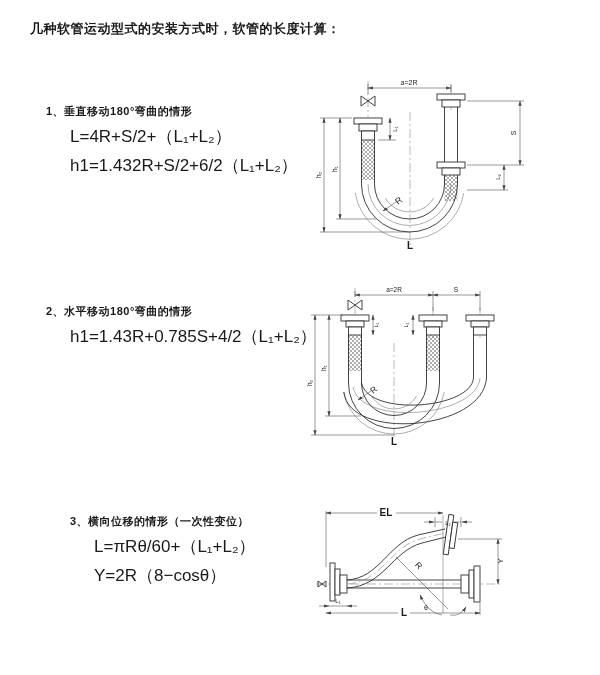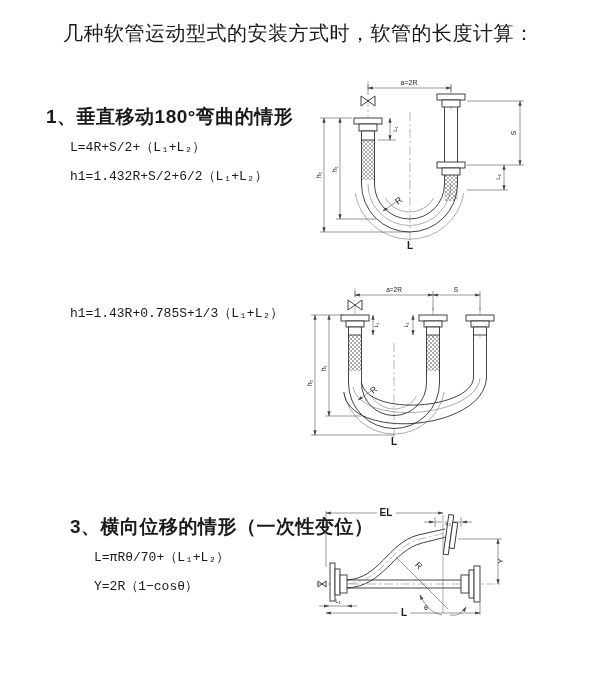--- a/index.html
+++ b/index.html
@@ -2,30 +2,30 @@
 <html><head>
 <meta charset="utf-8">
 <style>
   html,body{margin:0;padding:0;}
   body{
     width:600px;height:675px;background:#ffffff;position:relative;
     font-family:"Liberation Sans","DejaVu Sans",sans-serif;color:#1a1a1a;
     overflow:hidden;
   }
   .page-title{
-    position:absolute;left:30px;top:20px;font-size:20px;font-weight:normal;
-    letter-spacing:0.5px;white-space:pre;margin-left:33px;
+    position:absolute;left:30px;top:20px;font-size:13px;font-weight:bold;
+    letter-spacing:0.5px;white-space:pre;
   }
   .section{position:absolute;left:46px;}
   .sec1{top:104px;}
   .sec2{top:304px;}
   .sec3{top:514px;margin-left:24px;}
-  .sec-heading{font-size:19px;font-weight:bold;letter-spacing:0.5px;margin:0 0 8px 0;}
-  .formula{font-size:13px;font-weight:500;margin:0 0 10px 0;padding-left:24px;
-    line-height:19px;white-space:pre;font-family:Liberation Mono, monospace;}
+  .sec-heading{font-size:11px;font-weight:bold;letter-spacing:0.5px;margin:0 0 8px 0;}
+  .formula{font-size:17px;font-weight:500;margin:0 0 10px 0;padding-left:24px;
+    line-height:19px;white-space:pre;}
   .diagram{position:absolute;}
   .d1{left:306px;top:72px;}
   .d2{left:303px;top:283px;}
   .d3{left:298px;top:503px;}
   svg text{fill:#1c1c1c;font-family:"Liberation Sans","DejaVu Sans",sans-serif;}
   .obj{stroke:#2f2f2f;stroke-width:0.9;fill:none;}
   .objf{stroke:#2f2f2f;stroke-width:0.9;fill:#ffffff;}
   .thin{stroke:#6a6a6a;stroke-width:0.55;fill:none;}
   .dim{stroke:#555555;stroke-width:0.6;fill:none;}
   .cl{stroke:#8a8a8a;stroke-width:0.6;fill:none;stroke-dasharray:9 3 2 3;}
@@ -38,27 +38,28 @@
 
   <div class="page-title">几种软管运动型式的安装方式时，软管的长度计算：</div>
 
   <div class="section sec1">
     <p class="sec-heading">1、垂直移动180°弯曲的情形</p>
     <p class="formula">L=4R+S/2+（L₁+L₂）</p>
     <p class="formula">h1=1.432R+S/2+6/2（L₁+L₂）</p>
   </div>
 
   <div class="section sec2">
-    <p class="formula">h1=1.43R+0.785S+1/3（L₁+L₂）</p>
+    <p class="sec-heading">2、水平移动180°弯曲的情形</p>
+    <p class="formula">h1=1.43R+0.785S+4/2（L₁+L₂）</p>
   </div>
 
   <div class="section sec3">
     <p class="sec-heading">3、横向位移的情形（一次性变位）</p>
-    <p class="formula">L=πRθ/70+（L₁+L₂）</p>
-    <p class="formula">Y=2R（1−cosθ）</p>
+    <p class="formula">L=πRθ/60+（L₁+L₂）</p>
+    <p class="formula">Y=2R（8−cosθ）</p>
   </div>
 
   <svg class="diagram d1" width="282" height="180" viewBox="0 0 282 180">
     <defs>
       <marker id="ar1" viewBox="0 0 10 10" refX="9" refY="5" markerWidth="9" markerHeight="9" orient="auto-start-reverse">
         <path d="M0,2 L10,5 L0,8 z" fill="#444"></path>
       </marker>
       <pattern id="braid1" width="4" height="4" patternUnits="userSpaceOnUse">
         <path d="M0,4 L4,0 M0,0 L4,4" stroke="#5a5a5a" stroke-width="0.5"></path>
       </pattern>

